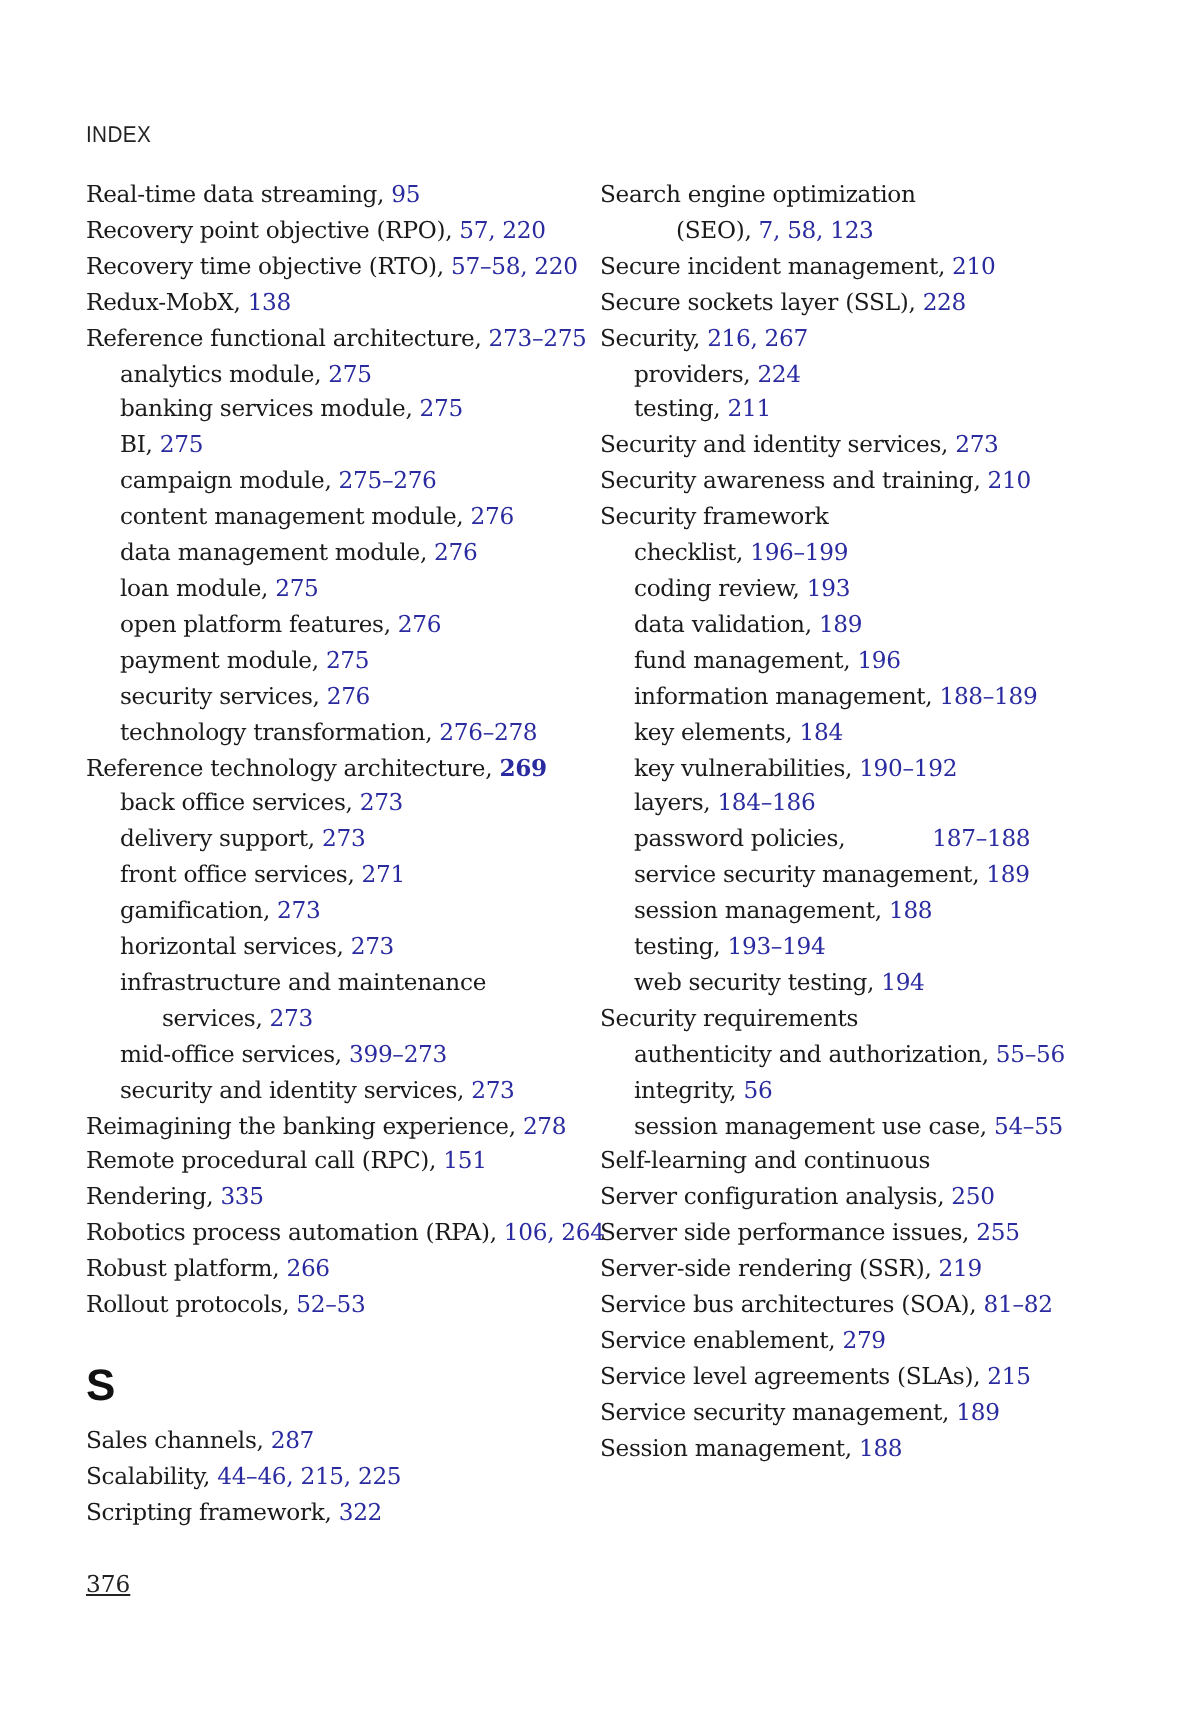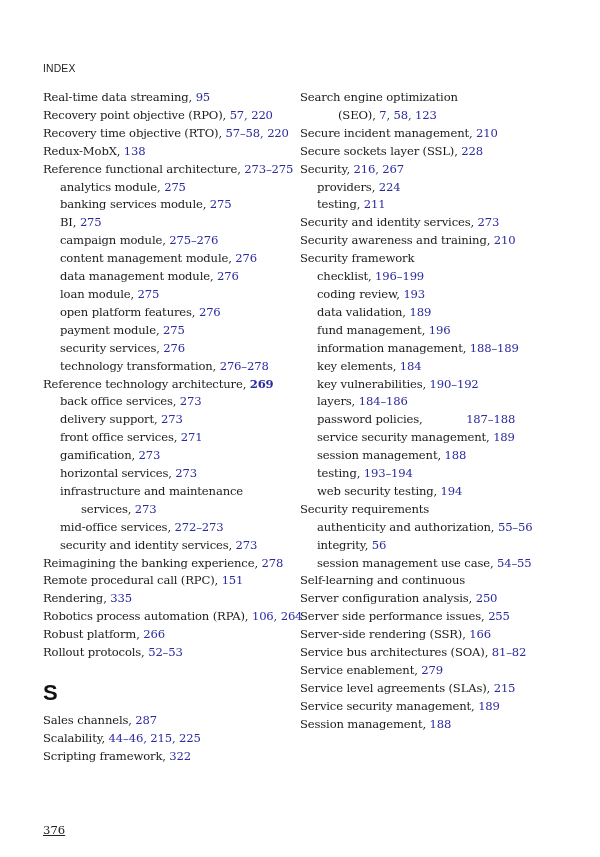--- a/index.html
+++ b/index.html
@@ -10,21 +10,21 @@
   .col { position:absolute; top:89px; width:270px; }
   .col-left { left:43px; }
   .col-right { left:300px; }
   .entry { font-size:11.6px; line-height:17.9px; white-space:nowrap; letter-spacing:-0.15px; }
   .lvl0 { padding-left:0; }
   .lvl1 { padding-left:17px; }
   .lvl2 { padding-left:38px; }
   .pages { color:#2b2ba0; }
   .letter { font-family:"Liberation Sans", sans-serif; font-weight:bold; font-size:22px;
             line-height:26px; margin-top:18px; margin-bottom:6px; color:#111; }
-  .folio { position:absolute; left:43px; top:823px; font-size:11.6px; color:#222;text-decoration:underline; }
+  .folio { position:absolute; left:43px; top:785px; font-size:11.6px; color:#222;text-decoration:underline; }
 </style>
 </head>
 <body>
 
 <div class="running-head">INDEX</div>
 
 <div class="col col-left">
   <div id="left-list">
       <div class="entry lvl0"><span>Real-time data streaming, </span><span class="pages" style="color: rgb(43, 43, 160);">95</span></div>
       <div class="entry lvl0"><span>Recovery point objective (RPO), </span><span class="pages" style="color: rgb(43, 43, 160);">57, 220</span></div>
@@ -43,21 +43,21 @@
       <div class="entry lvl1"><span>security services, </span><span class="pages" style="color: rgb(43, 43, 160);">276</span></div>
       <div class="entry lvl1"><span>technology transformation, </span><span class="pages" style="color: rgb(43, 43, 160);">276–278</span></div>
       <div class="entry lvl0"><span>Reference technology architecture, </span><span class="pages" style="color: rgb(43, 43, 160); font-weight: bold;">269</span></div>
       <div class="entry lvl1"><span>back office services, </span><span class="pages" style="color: rgb(43, 43, 160);">273</span></div>
       <div class="entry lvl1"><span>delivery support, </span><span class="pages" style="color: rgb(43, 43, 160);">273</span></div>
       <div class="entry lvl1"><span>front office services, </span><span class="pages" style="color: rgb(43, 43, 160);">271</span></div>
       <div class="entry lvl1"><span>gamification, </span><span class="pages" style="color: rgb(43, 43, 160);">273</span></div>
       <div class="entry lvl1"><span>horizontal services, </span><span class="pages" style="color: rgb(43, 43, 160);">273</span></div>
       <div class="entry lvl1"><span>infrastructure and maintenance</span></div>
       <div class="entry lvl2"><span>services, </span><span class="pages" style="color: rgb(43, 43, 160);">273</span></div>
-      <div class="entry lvl1"><span>mid-office services, </span><span class="pages" style="color: rgb(43, 43, 160);">272–273</span></div>
+      <div class="entry lvl1"><span>mid-office services, </span><span class="pages" style="color: rgb(43, 43, 160);">399–273</span></div>
       <div class="entry lvl1"><span>security and identity services, </span><span class="pages" style="color: rgb(43, 43, 160);">273</span></div>
       <div class="entry lvl0"><span>Reimagining the banking experience, </span><span class="pages" style="color: rgb(43, 43, 160);">278</span></div>
       <div class="entry lvl0"><span>Remote procedural call (RPC), </span><span class="pages" style="color: rgb(43, 43, 160);">151</span></div>
       <div class="entry lvl0"><span>Rendering, </span><span class="pages" style="color: rgb(43, 43, 160);">335</span></div>
       <div class="entry lvl0"><span>Robotics process automation (RPA), </span><span class="pages" style="color: rgb(43, 43, 160);">106, 264</span></div>
       <div class="entry lvl0"><span>Robust platform, </span><span class="pages" style="color: rgb(43, 43, 160);">266</span></div>
       <div class="entry lvl0"><span>Rollout protocols, </span><span class="pages" style="color: rgb(43, 43, 160);">52–53</span></div>
     </div>
   <div class="letter">S</div>
   <div id="left-list-s">
@@ -92,21 +92,21 @@
       <div class="entry lvl1"><span>session management, </span><span class="pages" style="color: rgb(43, 43, 160);">188</span></div>
       <div class="entry lvl1"><span>testing, </span><span class="pages" style="color: rgb(43, 43, 160);">193–194</span></div>
       <div class="entry lvl1"><span>web security testing, </span><span class="pages" style="color: rgb(43, 43, 160);">194</span></div>
       <div class="entry lvl0"><span>Security requirements</span></div>
       <div class="entry lvl1"><span>authenticity and authorization, </span><span class="pages" style="color: rgb(43, 43, 160);">55–56</span></div>
       <div class="entry lvl1"><span>integrity, </span><span class="pages" style="color: rgb(43, 43, 160);">56</span></div>
       <div class="entry lvl1"><span>session management use case, </span><span class="pages" style="color: rgb(43, 43, 160); text-align: center;">54–55</span></div>
       <div class="entry lvl0"><span>Self-learning and continuous</span></div>
       <div class="entry lvl0"><span>Server configuration analysis, </span><span class="pages" style="color: rgb(43, 43, 160);">250</span></div>
       <div class="entry lvl0"><span>Server side performance issues, </span><span class="pages" style="color: rgb(43, 43, 160);">255</span></div>
-      <div class="entry lvl0"><span>Server-side rendering (SSR), </span><span class="pages" style="color: rgb(43, 43, 160);">166</span></div>
+      <div class="entry lvl0"><span>Server-side rendering (SSR), </span><span class="pages" style="color: rgb(43, 43, 160);">219</span></div>
       <div class="entry lvl0"><span>Service bus architectures (SOA), </span><span class="pages" style="color: rgb(43, 43, 160);">81–82</span></div>
       <div class="entry lvl0"><span>Service enablement, </span><span class="pages" style="color: rgb(43, 43, 160);">279</span></div>
       <div class="entry lvl0"><span>Service level agreements (SLAs), </span><span class="pages" style="color: rgb(43, 43, 160);">215</span></div>
       <div class="entry lvl0"><span>Service security management, </span><span class="pages" style="color: rgb(43, 43, 160);">189</span></div>
       <div class="entry lvl0"><span>Session management, </span><span class="pages" style="color: rgb(43, 43, 160);">188</span></div>
     </div>
 </div>
 
 <div class="folio">376</div>
 

